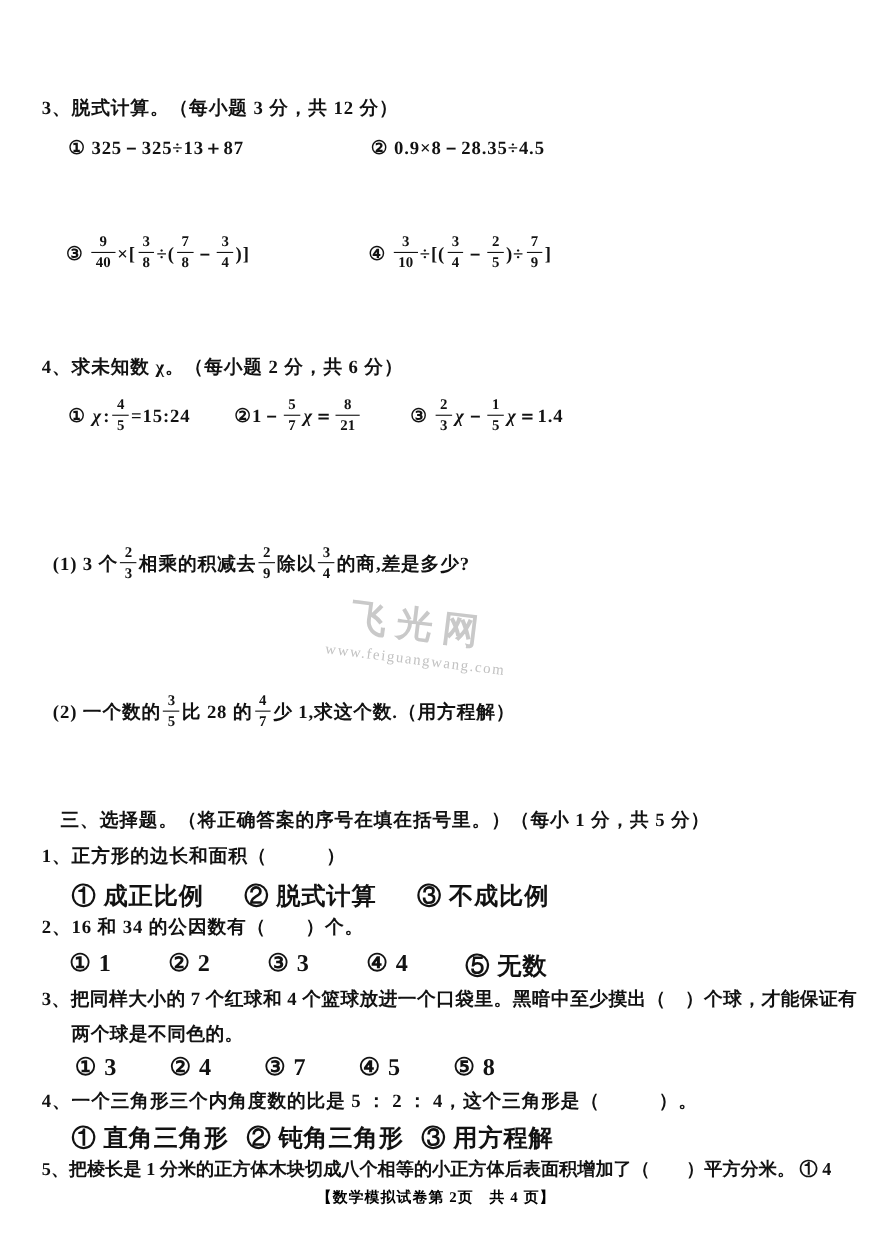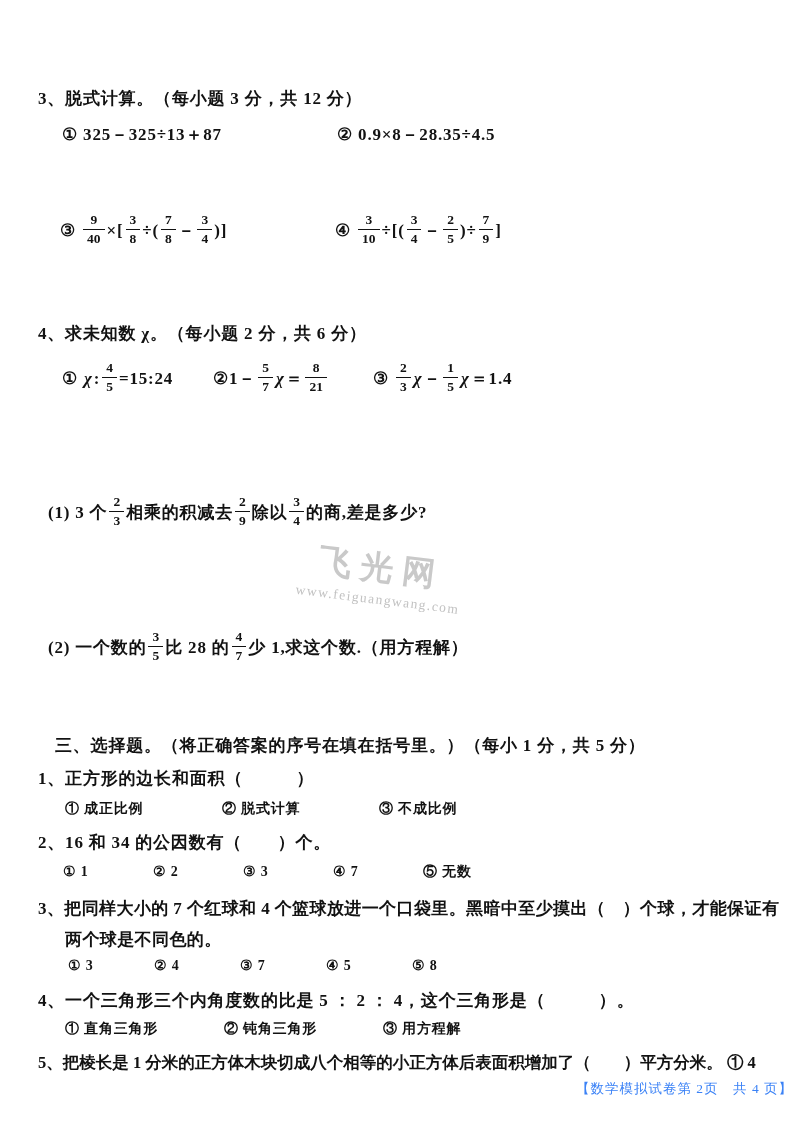--- a/index.html
+++ b/index.html
@@ -27,21 +27,21 @@
     display:inline-block;
     vertical-align:middle;
     text-align:center;
     line-height:1.15;
     font-weight:bold;
     letter-spacing:0;
     margin:0 2px 4px 2px;
   }
   .frac .num{display:block;font-size:13.5px;padding:0 4px 1px;}
   .frac .den{display:block;font-size:13.5px;padding:1px 4px 0;border-top:1.4px solid #111;}
-  .opts{position:absolute;display:flex;font-size:14px;letter-spacing:0.8px;white-space:nowrap;}
+  .opts{position:absolute;display:flex;font-size:22px;letter-spacing:0.8px;white-space:nowrap;}
   .opts span{display:inline-block;}
   .opts-3 span{width:157px;}
   .opts-3w span{width:159px;}
   .opts-5 span{width:90px;}
   .opts-5n span{width:86px;}
   .opts span:last-child{width:auto;}
   .wrapline{
     white-space:normal;
     width:726px;
     padding-left:27px;
@@ -72,25 +72,25 @@
   .wm-url{
     font-size:13.5px;
     letter-spacing:1.5px;
     margin-top:1px;
     color:#c2c2c2;
     font-weight:normal;
   }
   .footer{
     position:absolute;
     top:1060px;left:0;width:100%;
-    text-align:right;
+    text-align:center;
     font-size:13.5px;
-    font-weight:normal;
+    font-weight:bold;
     letter-spacing:1px;
-    color:#3b82f6;
+    color:#000000;
   }
 </style>
 </head>
 <body>
 
 <div class="page">
 
   <div class="line" style="top:68px;left:38px">3、脱式计算。（每小题 3 分，共 12 分）</div>
   <div class="line" style="top:104px;left:62px">① 325－325÷13＋87</div>
   <div class="line" style="top:104px;left:337px">② 0.9×8－28.35÷4.5</div>
@@ -117,21 +117,21 @@
       <span>① 成正比例</span>
       <span>② 脱式计算</span>
       <span>③ 不成比例</span>
     </div>
 
   <div class="line" style="top:812px;left:38px">2、16 和 34 的公因数有（　　）个。</div>
   <div class="opts opts-5" style="top:843px;left:63px">
       <span>① 1</span>
       <span>② 2</span>
       <span>③ 3</span>
-      <span>④ 7</span>
+      <span>④ 4</span>
       <span>⑤ 无数</span>
     </div>
 
   <div class="line wrapline" style="top:873px;left:38px">3、把同样大小的 7 个红球和 4 个篮球放进一个口袋里。黑暗中至少摸出（　）个球，才能保证有两个球是不同色的。</div>
   <div class="opts opts-5n" style="top:937px;left:68px">
       <span>① 3</span>
       <span>② 4</span>
       <span>③ 7</span>
       <span>④ 5</span>
       <span>⑤ 8</span>

